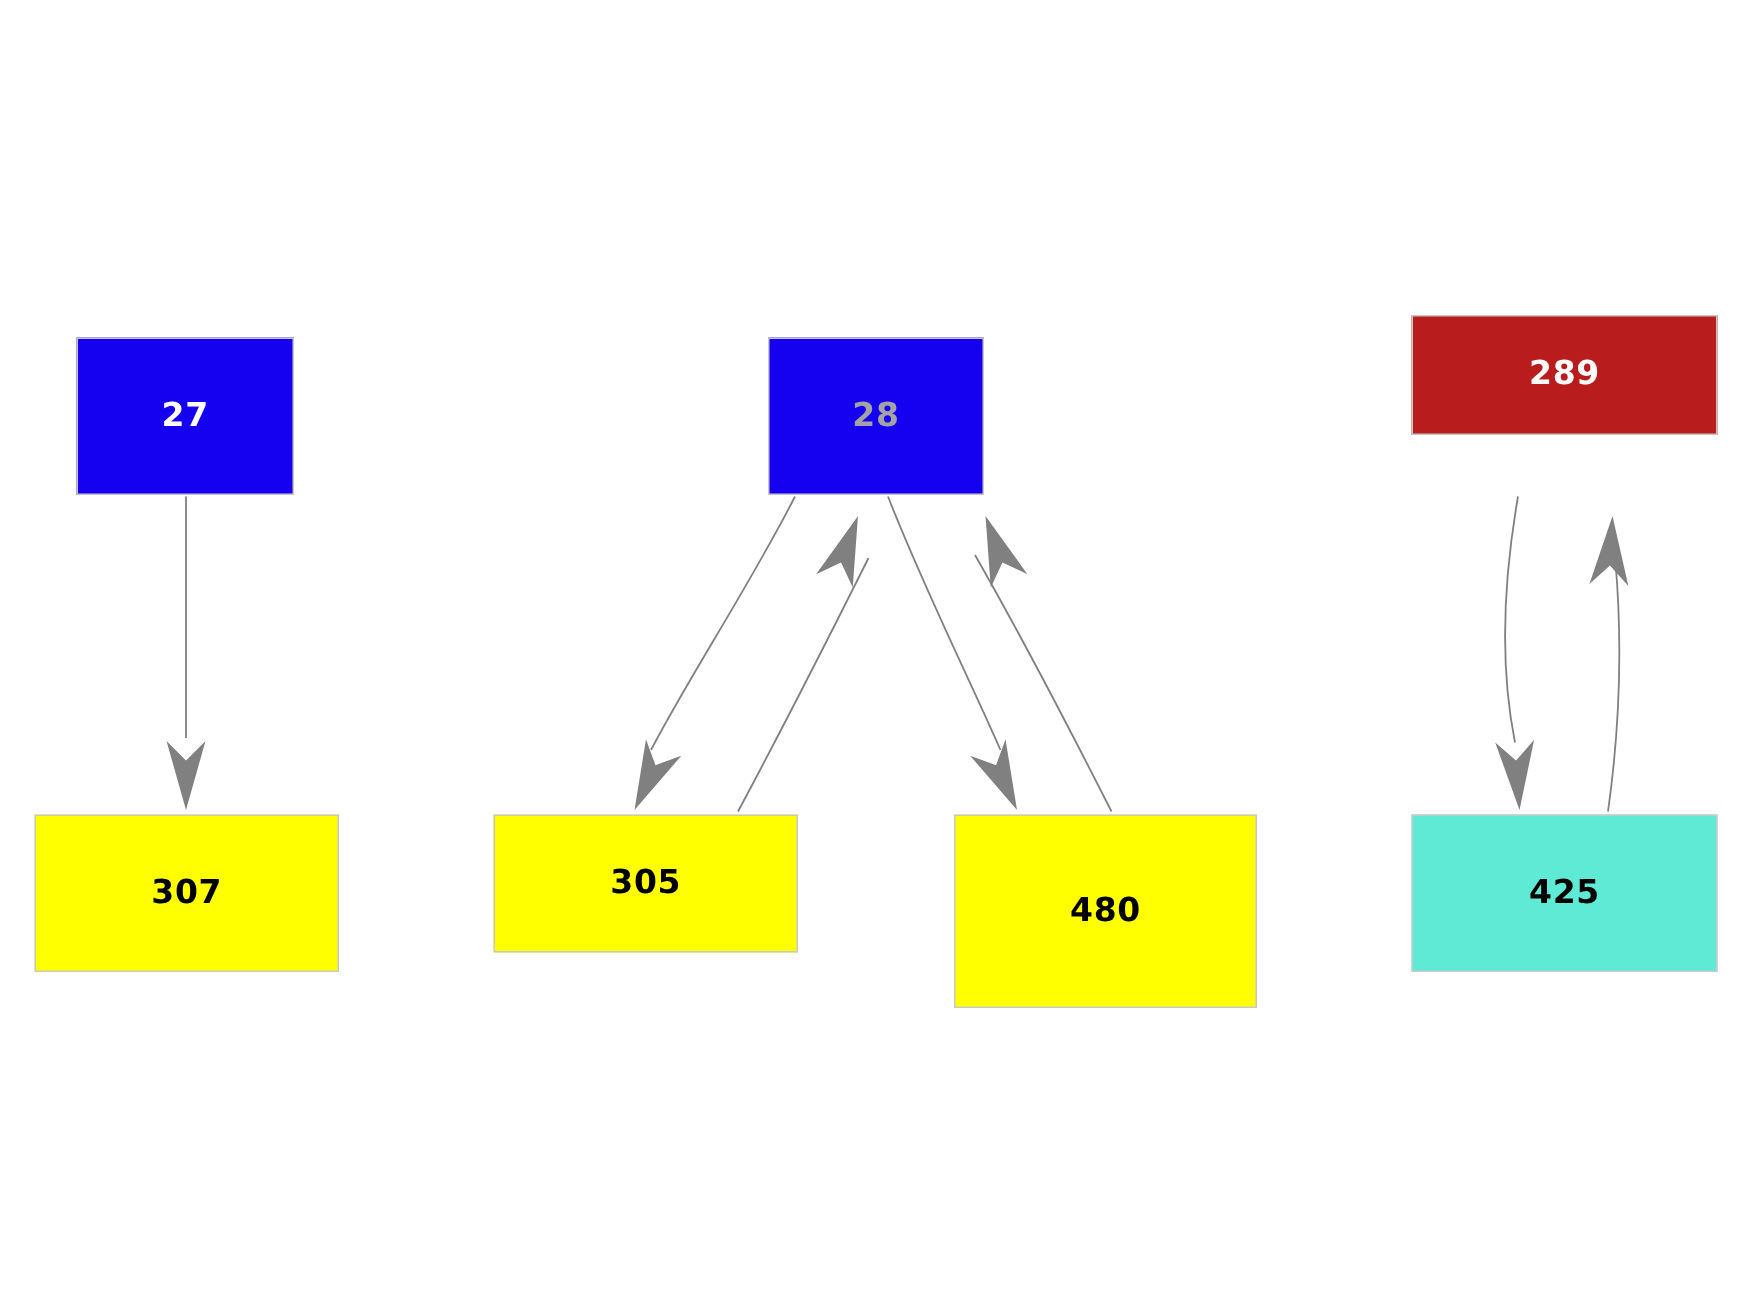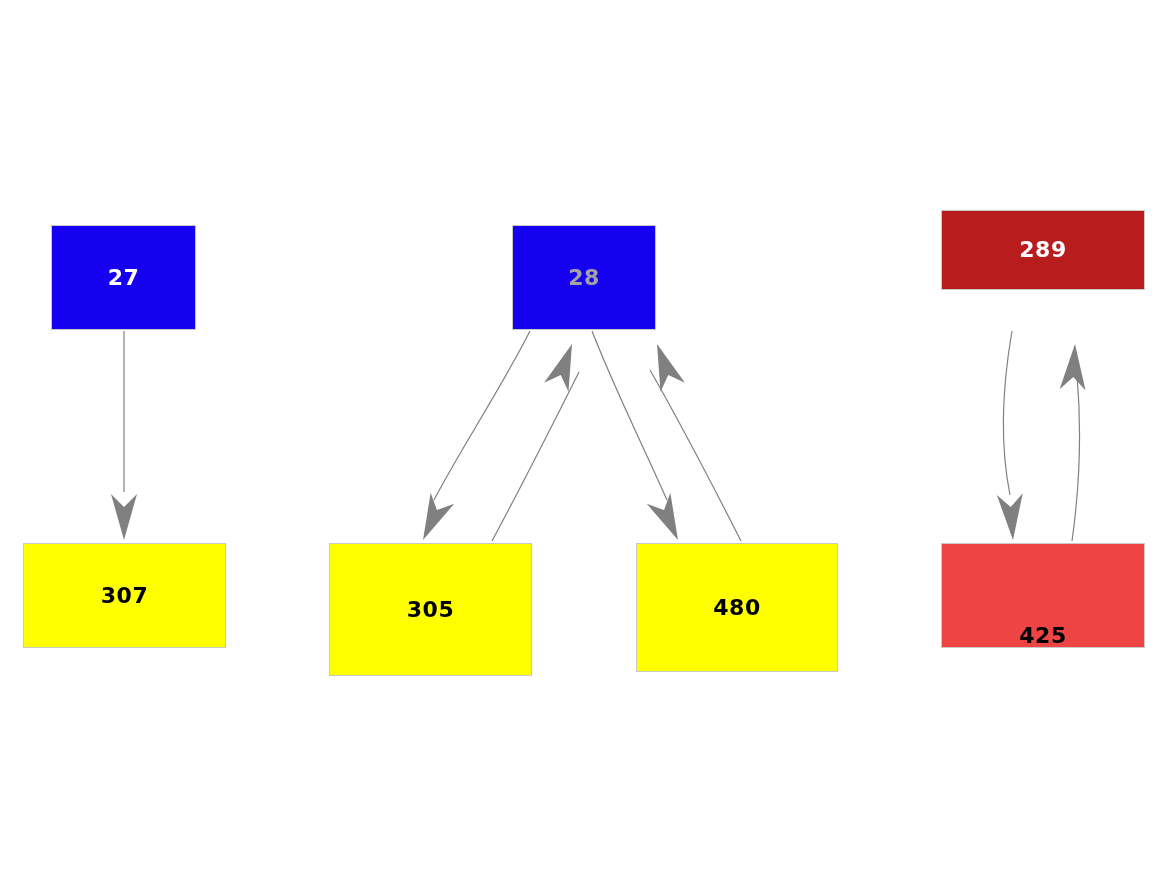--- a/index.html
+++ b/index.html
@@ -103,25 +103,25 @@
   </div>
 
   <div class="node node-source" style="left: 941px; top: 210px; width: 204px; height: 80px; background: #b91c1c; color: rgb(255, 255, 255); border-color: rgb(200, 200, 200);">
     <span class="node-label">289</span>
   </div>
 
   <div class="node node-target" style="left: 23px; top: 543px; width: 203px; height: 105px; background: rgb(255, 255, 0); color: rgb(0, 0, 0); border-color: rgb(200, 200, 200); text-align: right;">
     <span class="node-label">307</span>
   </div>
 
-  <div class="node node-target" style="left: 329px; top: 543px; width: 203px; height: 133px; background: rgb(255, 255, 0); color: rgb(0, 0, 0); border-color: rgb(200, 200, 200);">
+  <div class="node node-target" style="left: 329px; top: 543px; width: 203px; height: 92px; background: rgb(255, 255, 0); color: rgb(0, 0, 0); border-color: rgb(200, 200, 200);">
     <span class="node-label">305</span>
   </div>
 
   <div class="node node-target" style="left: 636px; top: 543px; width: 202px; height: 129px; background: rgb(255, 255, 0); color: rgb(0, 0, 0); border-color: rgb(200, 200, 200);">
     <span class="node-label">480</span>
   </div>
 
-  <div class="node node-target" style="left: 941px; top: 543px; width: 204px; height: 105px; background: #ef4444; color: rgb(0, 0, 0); border-color: rgb(200, 200, 200); align-items: flex-end;">
+  <div class="node node-target" style="left: 941px; top: 543px; width: 204px; height: 105px; background: #5eead4; color: rgb(0, 0, 0); border-color: rgb(200, 200, 200);">
     <span class="node-label">425</span>
   </div>
 
 </div>
 
 </body></html>

